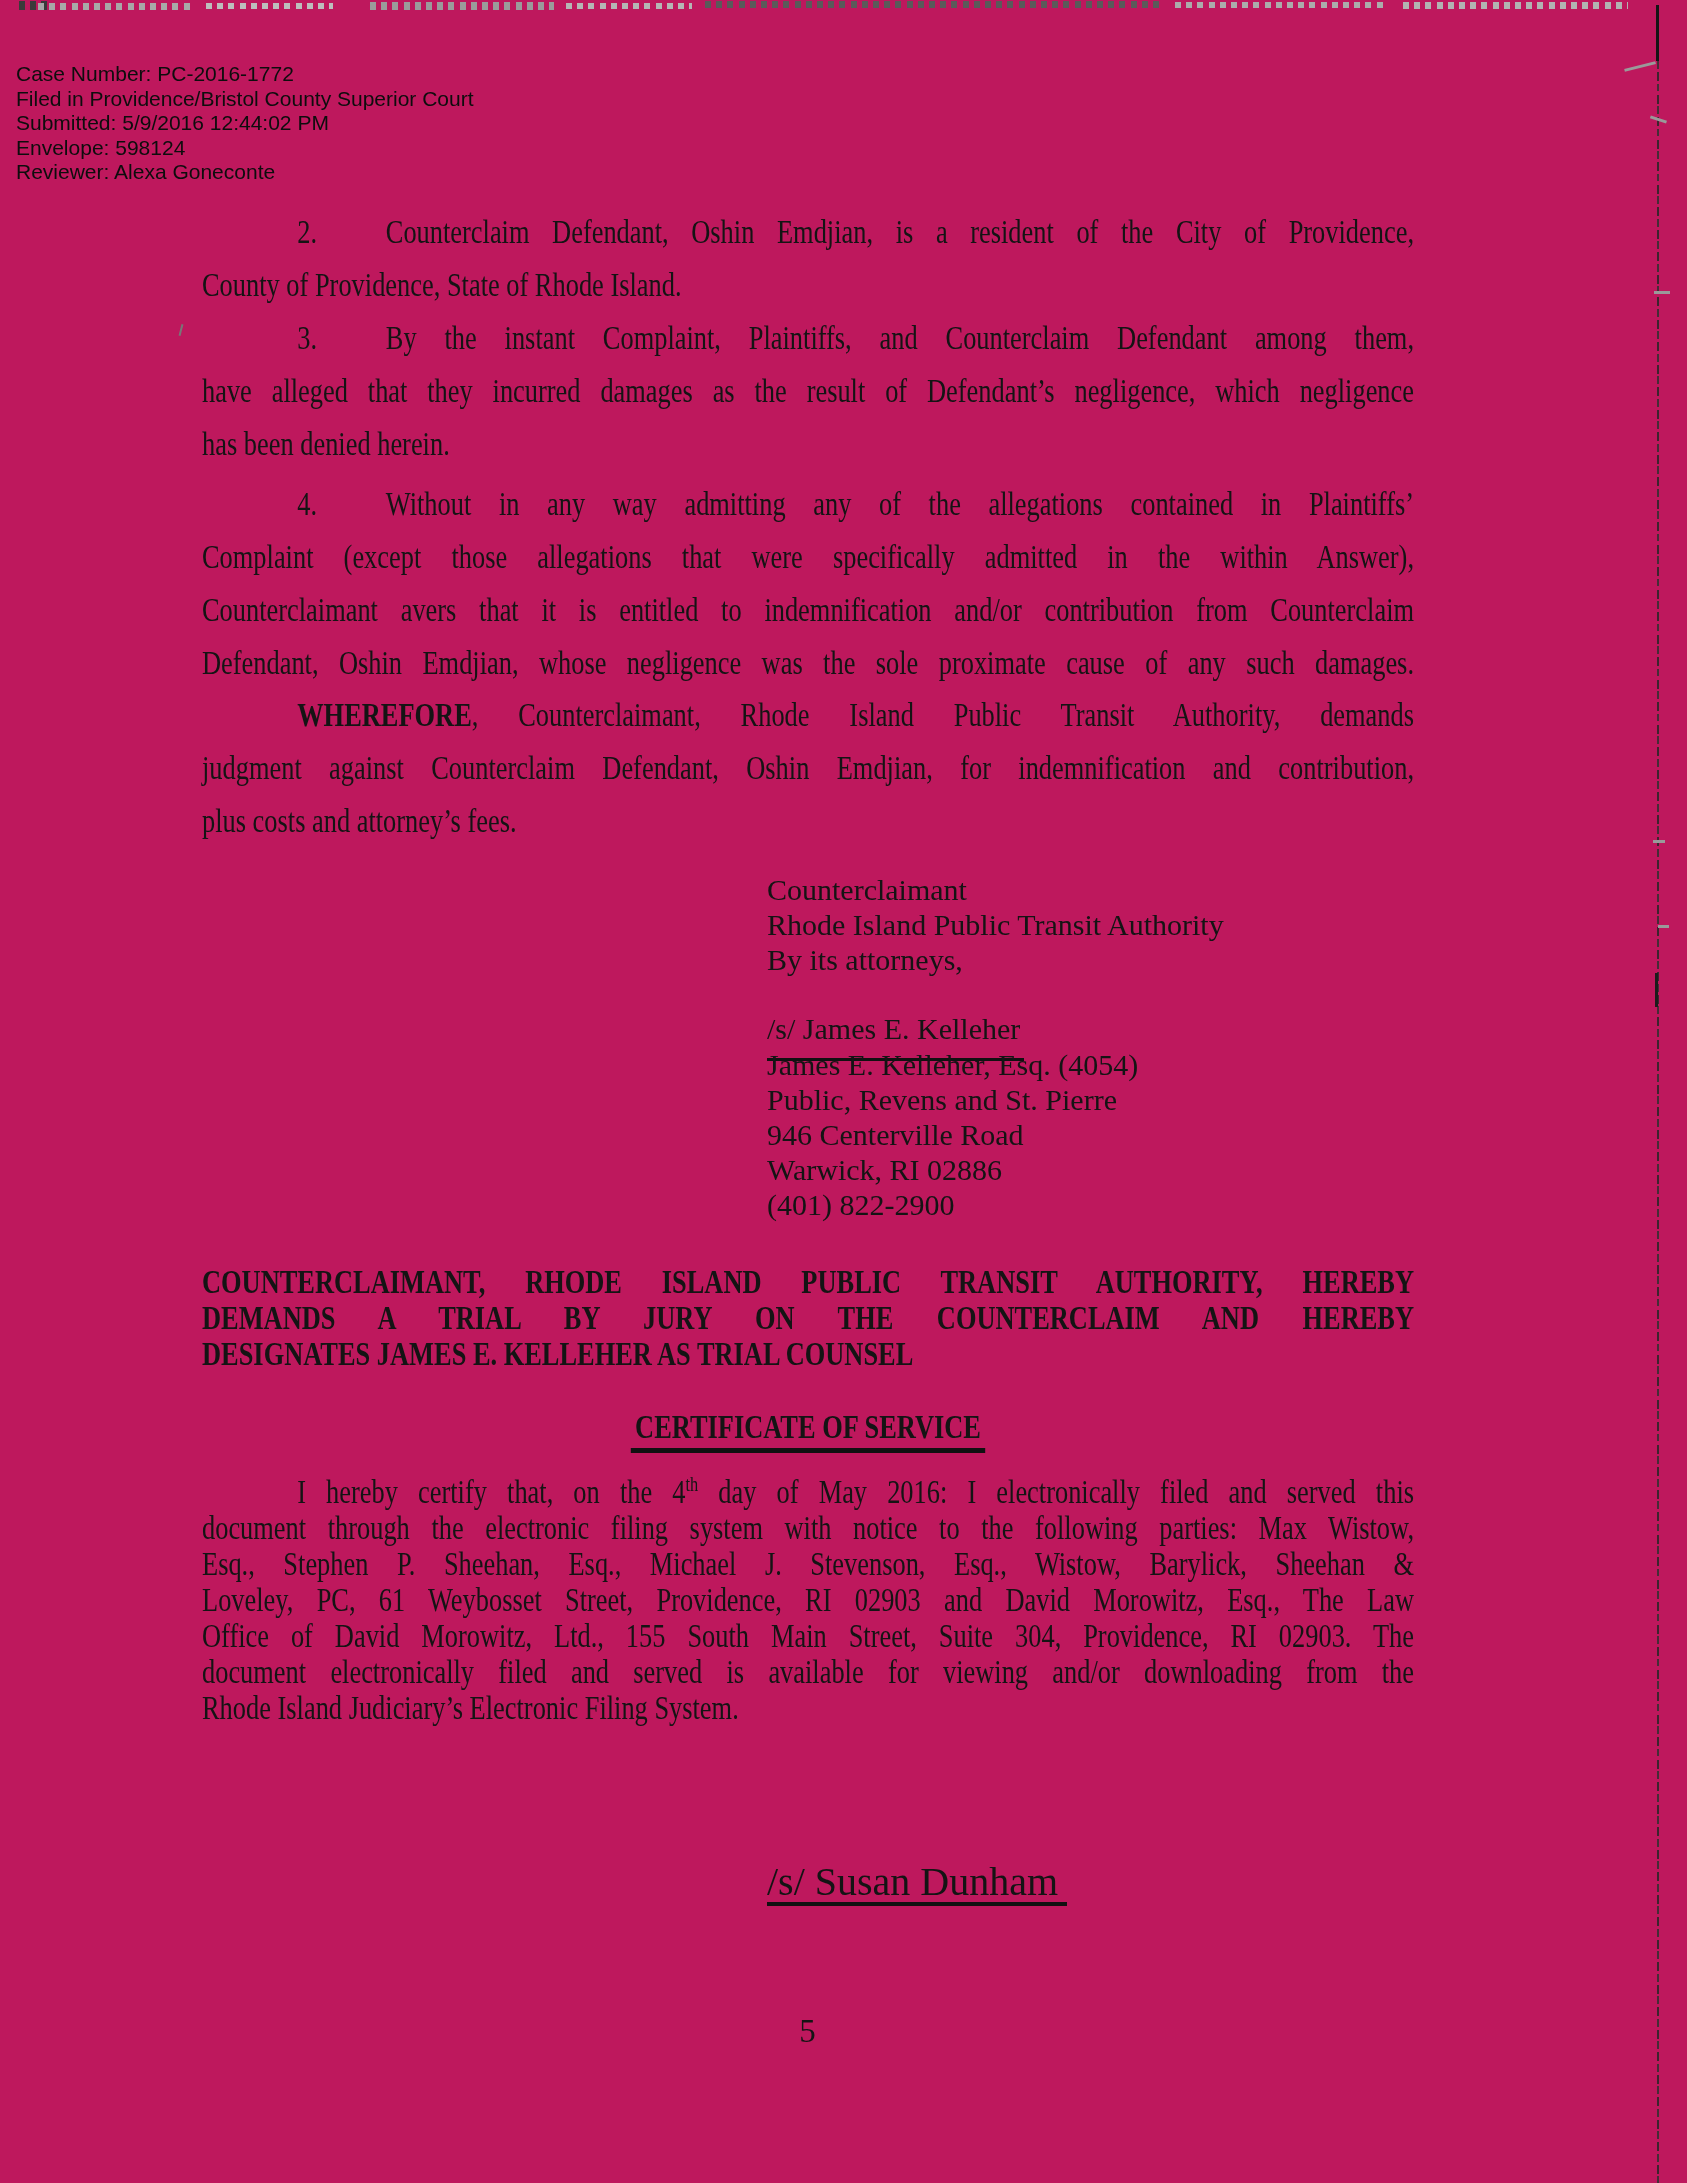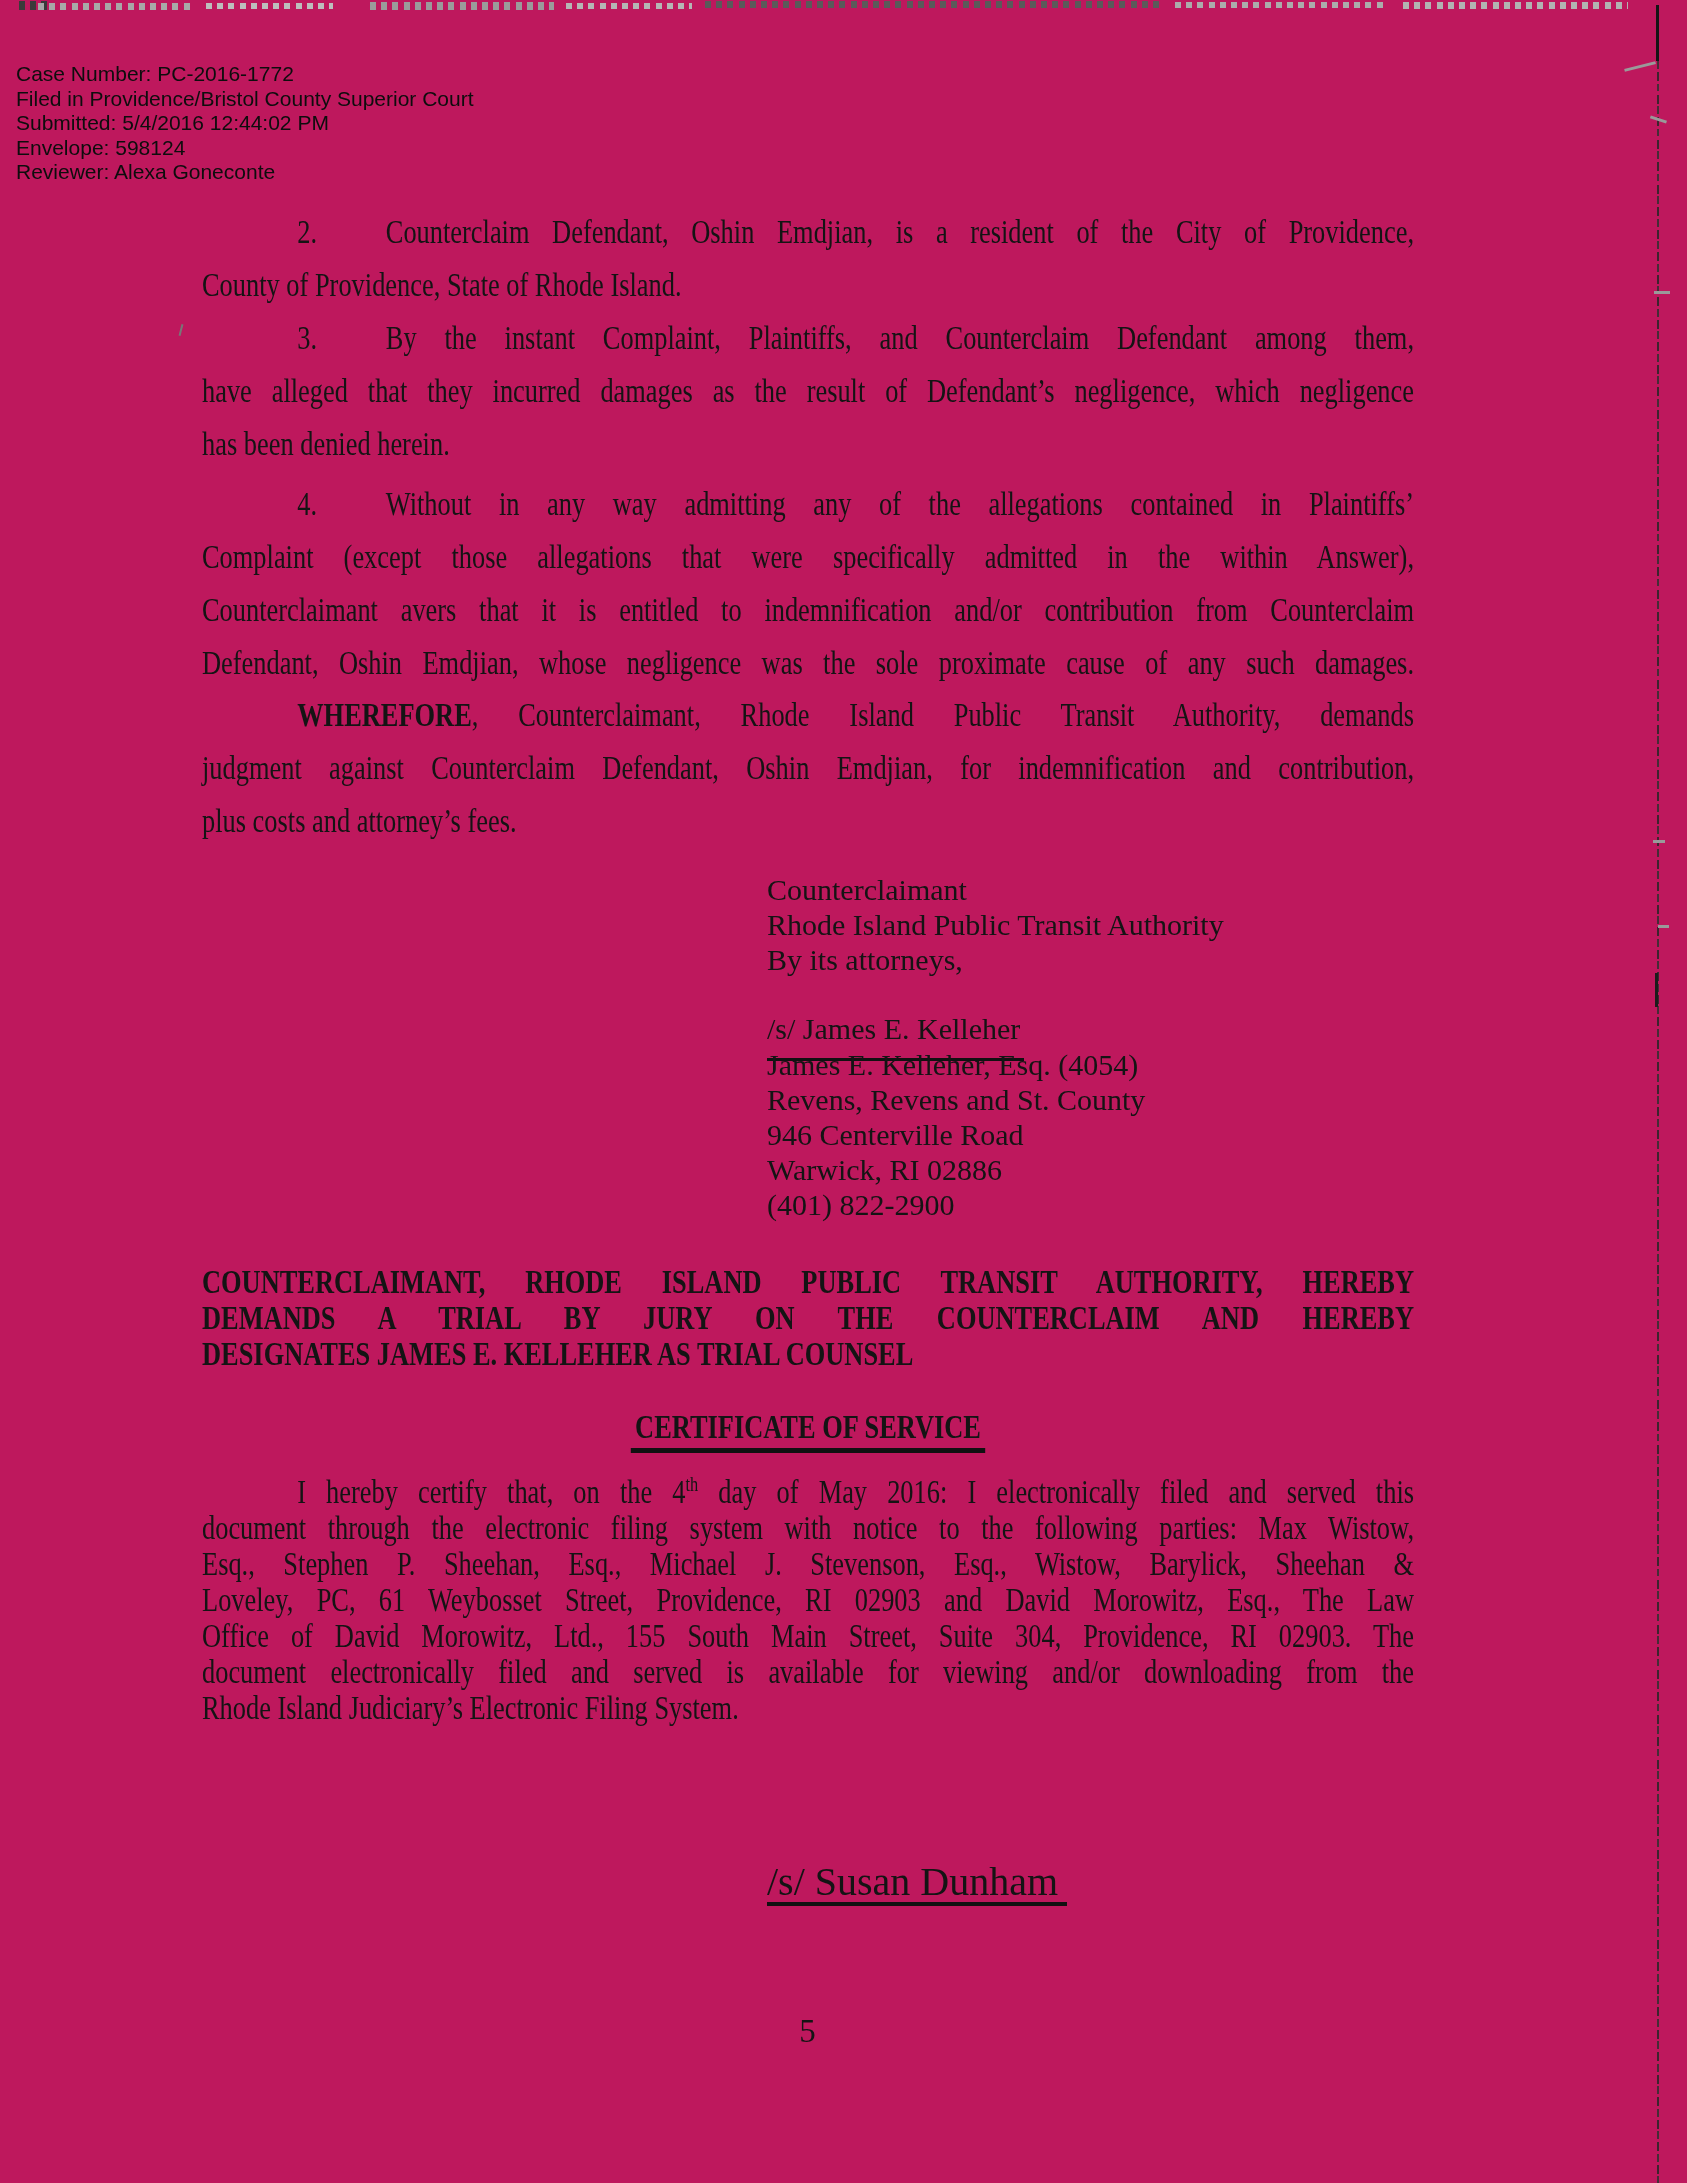--- a/index.html
+++ b/index.html
@@ -67,21 +67,21 @@
   <div class="speck" style="left:1624px;top:65px;width:32px;height:2.6px;transform:rotate(-14deg);"></div>
   <div class="speck" style="left:1650px;top:118px;width:17px;height:2.6px;transform:rotate(18deg);"></div>
   <div class="speck" style="left:1654px;top:291px;width:16px;height:2.6px;"></div>
   <div class="speck" style="left:1653px;top:840px;width:12px;height:2.6px;"></div>
   <div class="speck" style="left:1658px;top:925px;width:10.6px;height:2.6px;"></div>
   <div class="speck" style="left:180px;top:324px;width:2px;height:12px;transform:rotate(14deg);background:#777;"></div>
 
   <div class="stamp noj" data-bind-lines="stamp.lines">
       <div class="ln">Case Number: PC-2016-1772</div>
       <div class="ln">Filed in Providence/Bristol County Superior Court</div>
-      <div class="ln">Submitted: 5/4/2016 12:44:02 PM</div>
+      <div class="ln">Submitted: 5/9/2016 12:44:02 PM</div>
       <div class="ln">Envelope: 598124</div>
       <div class="ln">Reviewer: Alexa Goneconte</div>
     </div>
 
   <div class="jwrap" style="top:206px;">
     <div class="ln jl ind">
       <span class="pnum" data-bind="body.p2.num">2.</span><span class="tabsp"></span><span data-bind="body.p2.line1">Counterclaim Defendant, Oshin Emdjian, is a resident of the City of Providence,</span>
     </div>
     <div data-bind-lines="body.p2.rest">
         <div class="ln">County of Providence, State of Rhode Island.</div>
@@ -122,21 +122,21 @@
   <div class="sigblock noj" style="top:872px;" data-bind-lines="signature.presented_for">
       <div class="ln">Counterclaimant</div>
       <div class="ln">Rhode Island Public Transit Authority</div>
       <div class="ln">By its attorneys,</div>
     </div>
   <div class="sigblock" style="top:1011px;">
     <span class="uline" data-bind="signature.esignature">/s/ James E. Kelleher</span>
   </div>
   <div class="sigblock noj" style="top:1047px;" data-bind-lines="signature.attorney">
       <div class="ln">James E. Kelleher, Esq. (4054)</div>
-      <div class="ln">Revens, Revens and St. County</div>
+      <div class="ln">Public, Revens and St. Pierre</div>
       <div class="ln">946 Centerville Road</div>
       <div class="ln">Warwick, RI 02886</div>
       <div class="ln">(401) 822-2900</div>
     </div>
 
   <div class="jwrap jury" style="top:1264px;">
     <div data-bind-lines="jury_demand.lines">
         <div class="ln">COUNTERCLAIMANT, RHODE ISLAND PUBLIC TRANSIT AUTHORITY, HEREBY</div>
         <div class="ln">DEMANDS A TRIAL BY JURY ON THE COUNTERCLAIM AND HEREBY</div>
         <div class="ln">DESIGNATES JAMES E. KELLEHER AS TRIAL COUNSEL</div>

